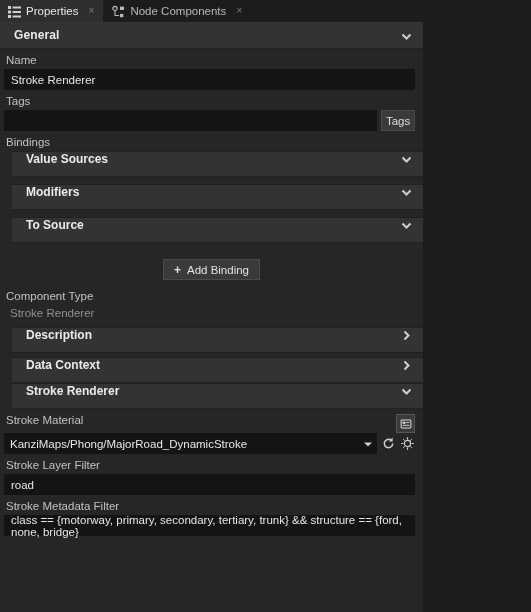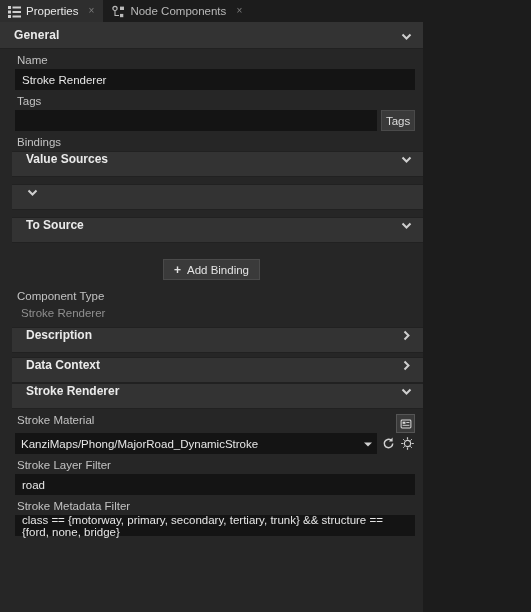--- a/index.html
+++ b/index.html
@@ -49,21 +49,21 @@
   .nest-wrap:first-child { padding-top: 0; }
 
   .sub-head {
     height: 26px; display: flex; 
     background: #333333; border-top: 1px solid #212121; border-bottom: 1px solid #212121;
     padding: 0 10px 0 14px; cursor: default; margin-left: 12px;
   }
   .sub-head .title { flex: 1 1 auto; font-size: 12px; font-weight: bold; color: #eaeaea; }
 
   
-  .field { padding: 5px 8px 0 15px; }
+  .field { padding: 5px 8px 0 4px; }
   .flabel { font-size: 11.5px; color: #c2c2c2; padding: 0 0 3px 2px; display: block; }
   .finput {
     height: 21px; background: #141414; border: 1px solid #141414;
     display: flex; align-items: center; padding: 0 6px;
     font-size: 11.5px; color: #e6e6e6; width: 100%;
   }
   .finput.wide { width: 100%; }
 
   .row { display: flex; align-items: center; gap: 4px; }
   .btn-sm {
@@ -174,20 +174,21 @@
         <span class="chev">
           <svg viewBox="0 0 13 13" width="13" height="13" fill="none" stroke="#cfcfcf" stroke-width="2">
             <polyline points="2.5,4.5 6.5,8.5 10.5,4.5"></polyline>
           </svg>
         </span>
       </div>
     </div>
 
     <div class="nest-wrap">
       <div class="sub-head">
+        <span class="title">Modifiers</span>
         <span class="chev">
           <svg viewBox="0 0 13 13" width="13" height="13" fill="none" stroke="#cfcfcf" stroke-width="2">
             <polyline points="2.5,4.5 6.5,8.5 10.5,4.5"></polyline>
           </svg>
         </span>
       </div>
     </div>
 
     <div class="nest-wrap">
       <div class="sub-head">

